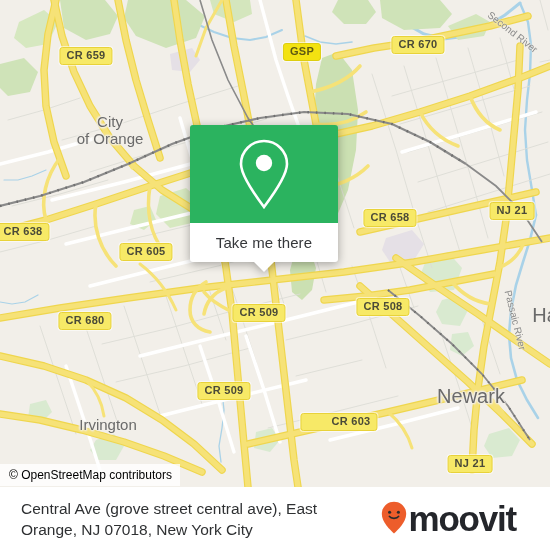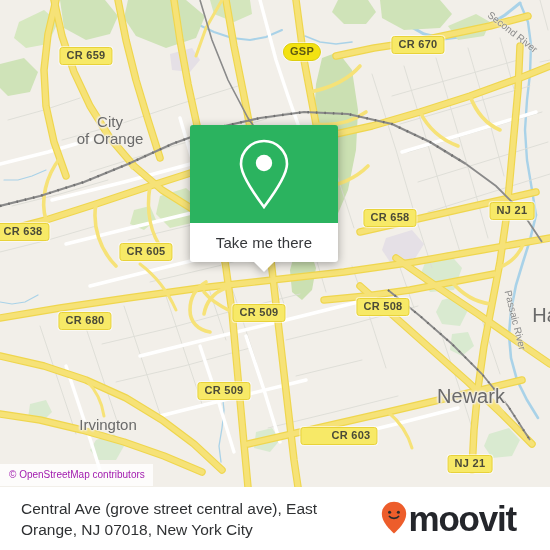--- a/index.html
+++ b/index.html
@@ -43,21 +43,20 @@
     padding: 1px 6px 2px 6px;
     white-space: nowrap;
     line-height: 13px;
     transform: translate(-50%, -50%);
     box-shadow: 0 0 0 1px rgba(255,255,255,0.55);
   }
   .shield.gsp {
     background: #f3e211;
     border-color: #ddcd10;
     color: #5f5a12;
-    border-radius: 9px;
   }
 
   
   .place {
     position: absolute;
     color: #6a6a6a;
     font-family: "Liberation Sans", sans-serif;
     font-size: 15px;
     white-space: pre;
     text-align: center;
@@ -125,23 +124,23 @@
     border-right: 10px solid transparent;
     border-top: 10px solid #ffffff;
   }
 
   
   #attribution {
     position: absolute;
     left: 0;
     top: 464px;
     background: rgba(255,255,255,0.80);
-    color: #a21caf;
-    font-family: "Liberation Sans", sans-serif;
-    font-size: 10px;
+    color: #000000;
+    font-family: "Liberation Sans", sans-serif;
+    font-size: 12px;
     line-height: 22px;
     padding: 0 8px 0 9px;
     white-space: nowrap;
   }
 
   
   #bottombar {
     position: absolute;
     left: 0;
     top: 487px;
@@ -388,21 +387,21 @@
     <div class="shield gsp" style="left:302px; top:52px;">GSP</div>
     <div class="shield" style="left:418px; top:45px;">CR 670</div>
     <div class="shield" style="left:23px; top:232px;">CR 638</div>
     <div class="shield" style="left:146px; top:252px;">CR 605</div>
     <div class="shield" style="left:390px; top:218px;">CR 658</div>
     <div class="shield" style="left:512px; top:211px;">NJ 21</div>
     <div class="shield" style="left:85px; top:321px;">CR 680</div>
     <div class="shield" style="left:259px; top:313px;">CR 509</div>
     <div class="shield" style="left:367px; top:307px;margin-left:16px;">CR 508</div>
     <div class="shield" style="left:224px; top:391px;">CR 509</div>
-    <div class="shield" style="left:339px; top:436px;padding-left:30px;">CR 603</div>
+    <div class="shield" style="left:339px; top:422px;padding-left:30px;">CR 603</div>
     <div class="shield" style="left:470px; top:464px;">NJ 21</div>
 
     <div id="popup">
       <div id="popup-green">
         <svg id="popup-pin" width="58" height="74" viewBox="0 0 58 74">
           <path d="M29 4 C16.3 4 6 14.3 6 27 C6 38.5 20 58 29 70 C38 58 52 38.5 52 27 C52 14.3 41.7 4 29 4 Z" fill="none" stroke="#ffffff" stroke-width="2.6"></path>
           <circle cx="29" cy="26" r="8.2" fill="#ffffff"></circle>
         </svg>
       </div>
       <div id="popup-white">

